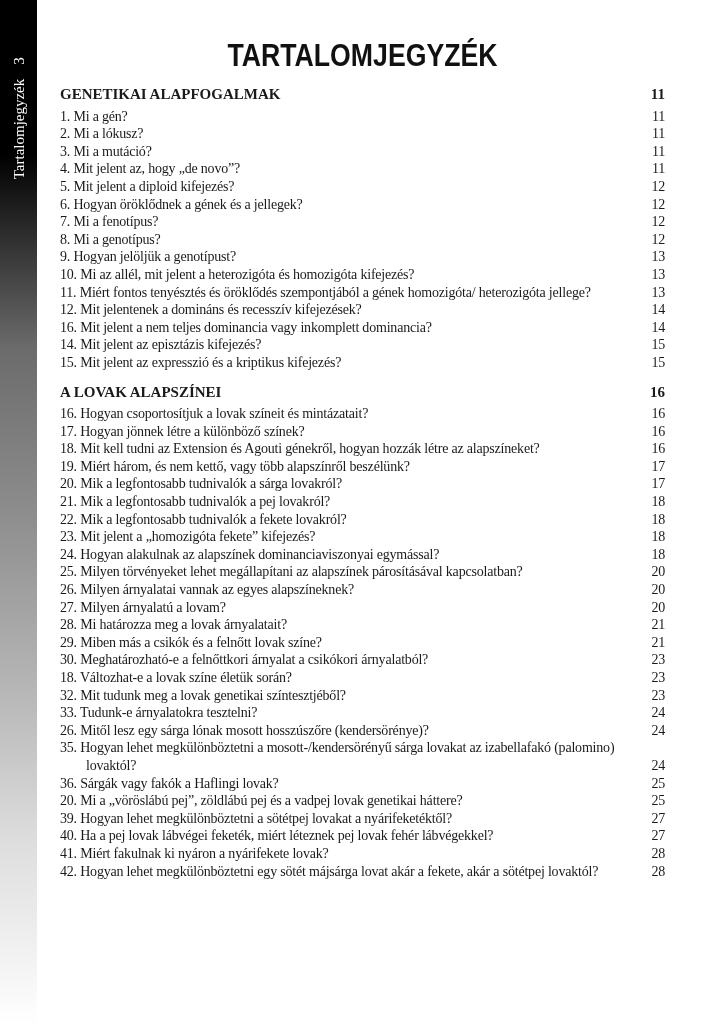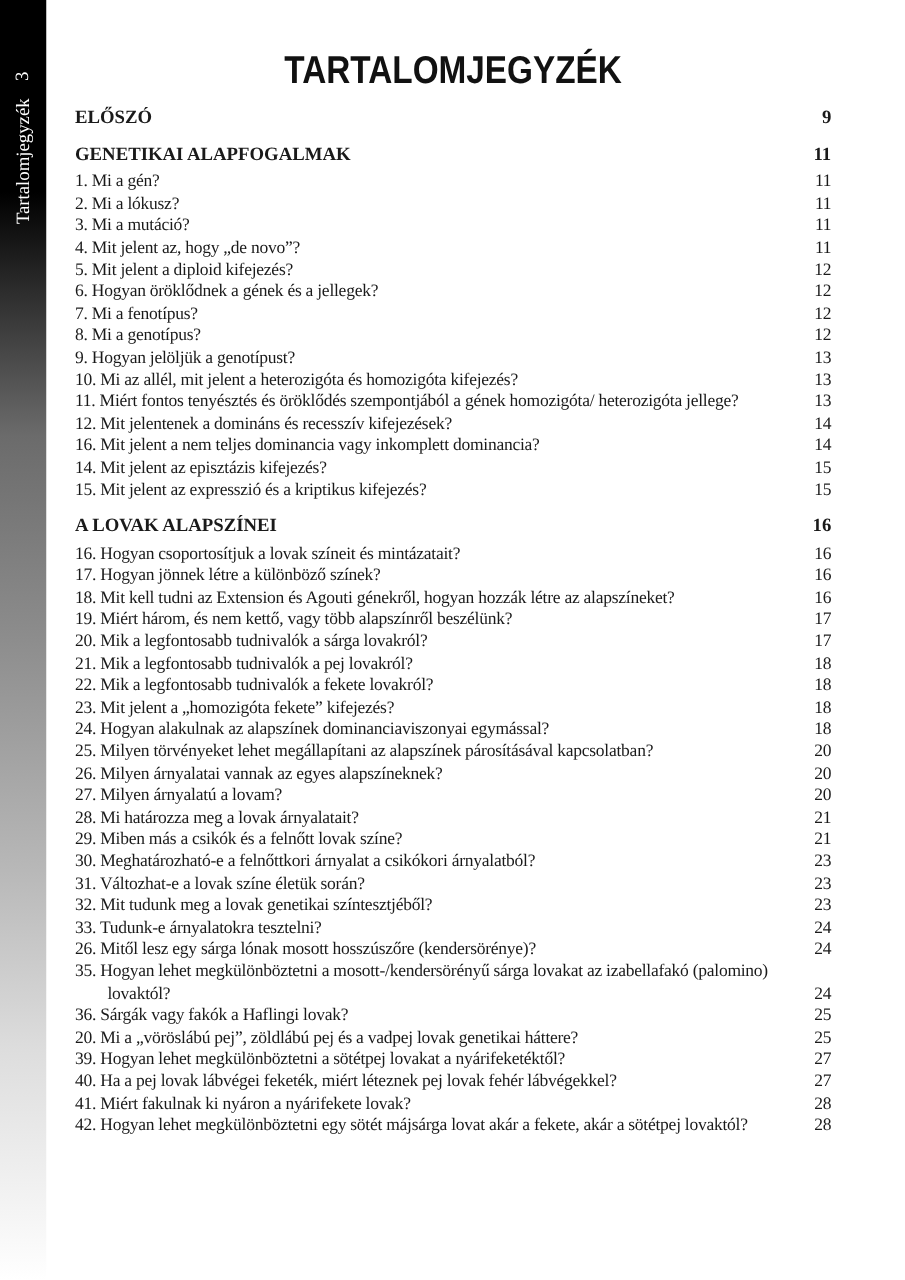--- a/index.html
+++ b/index.html
@@ -99,24 +99,20 @@
 
   <aside class="spine">
     <div class="spine-num">3</div>
     <div class="spine-label">Tartalomjegyzék</div>
   </aside>
 
   <main class="content">
     <h1 class="title">TARTALOMJEGYZÉK</h1>
     <div id="toc">
         <div class="row heading-row">
-          <span class="lbl">ELŐSZÓ</span>
-          <span class="pg">9</span>
-        </div>
-        <div class="row heading-row">
           <span class="lbl">GENETIKAI ALAPFOGALMAK</span>
           <span class="pg">11</span>
         </div>
         <div class="row item-row">
           <span class="lbl">1. Mi a gén?</span>
           <span class="pg">11</span>
         </div>
         <div class="row item-row">
           <span class="lbl">2. Mi a lókusz?</span>
           <span class="pg">11</span>
@@ -231,21 +227,21 @@
         </div>
         <div class="row item-row">
           <span class="lbl">29. Miben más a csikók és a felnőtt lovak színe?</span>
           <span class="pg">21</span>
         </div>
         <div class="row item-row">
           <span class="lbl">30. Meghatározható-e a felnőttkori árnyalat a csikókori árnyalatból?</span>
           <span class="pg">23</span>
         </div>
         <div class="row item-row">
-          <span class="lbl">31. Változhat-e a lovak színe életük során?</span>
+          <span class="lbl">18. Változhat-e a lovak színe életük során?</span>
           <span class="pg">23</span>
         </div>
         <div class="row item-row">
           <span class="lbl">32. Mit tudunk meg a lovak genetikai színtesztjéből?</span>
           <span class="pg">23</span>
         </div>
         <div class="row item-row">
           <span class="lbl">33. Tudunk-e árnyalatokra tesztelni?</span>
           <span class="pg">24</span>
         </div>

